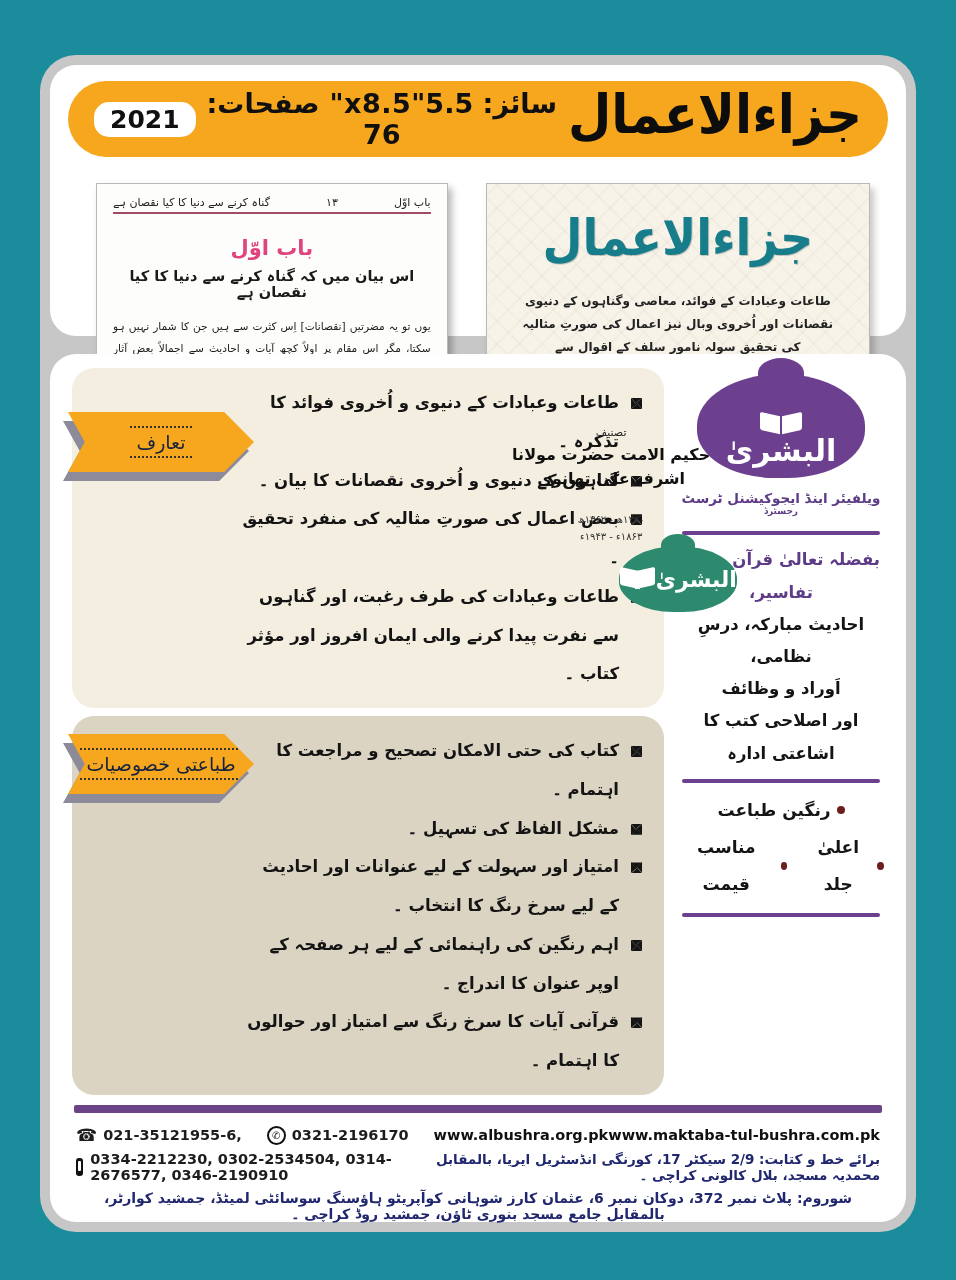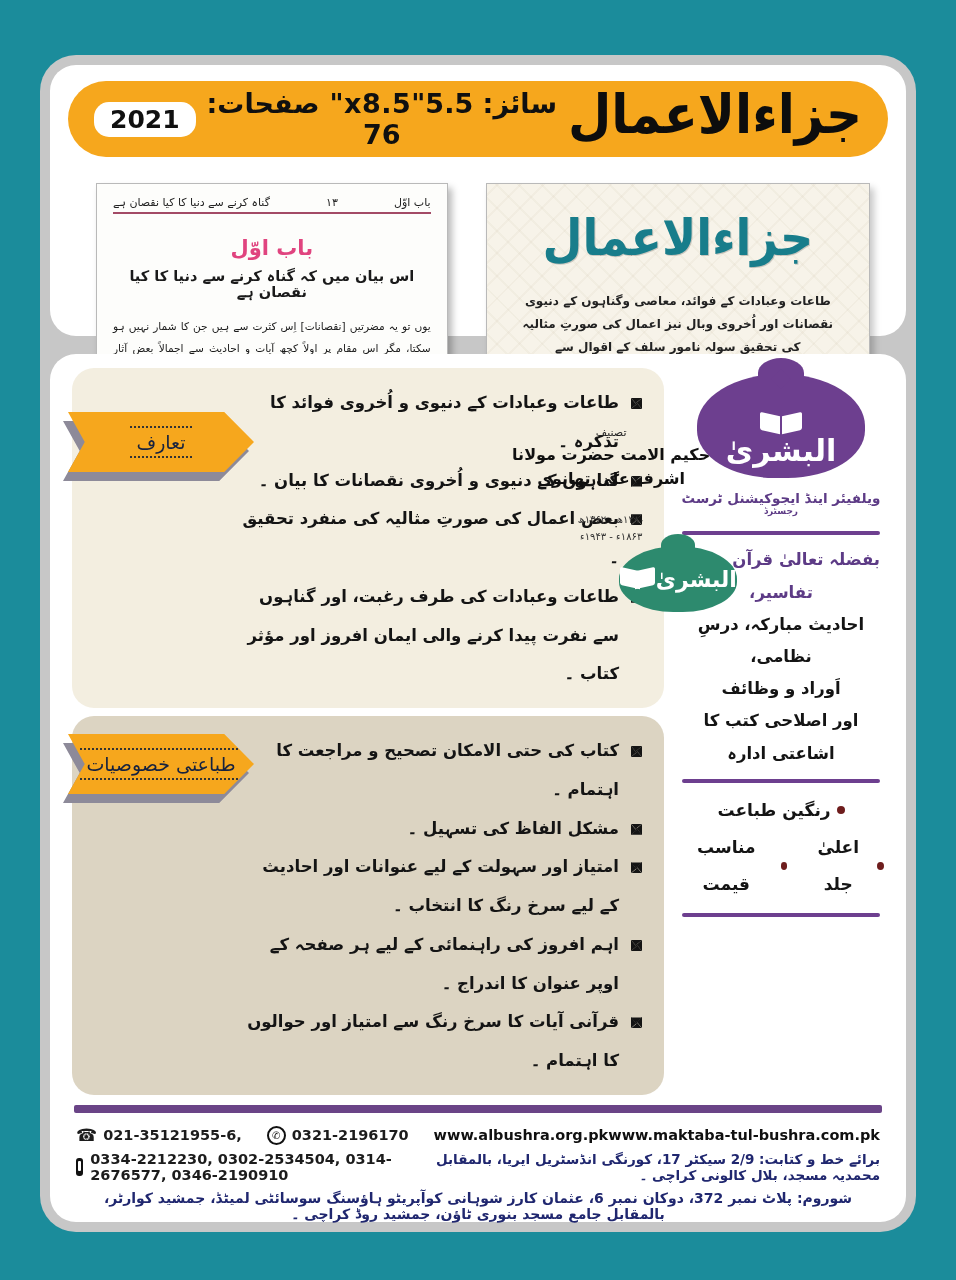--- a/index.html
+++ b/index.html
@@ -241,21 +241,21 @@
             <li>
                 <span class="star"></span>
                 <span>مشکل الفاظ کی تسہیل ۔</span>
               </li>
             <li>
                 <span class="star"></span>
                 <span>امتیاز اور سہولت کے لیے عنوانات اور احادیث کے لیے سرخ رنگ کا انتخاب ۔</span>
               </li>
             <li>
                 <span class="star"></span>
-                <span>اہم افروز کی راہنمائی کے لیے ہر صفحہ کے اوپر عنوان کا اندراج ۔</span>
+                <span>اہم رنگین کی راہنمائی کے لیے ہر صفحہ کے اوپر عنوان کا اندراج ۔</span>
               </li>
             <li>
                 <span class="star"></span>
                 <span>قرآنی آیات کا سرخ رنگ سے امتیاز اور حوالوں کا اہتمام ۔</span>
               </li>
           </ul>
         </div>
       </div>
 
       <div class="right-col">

